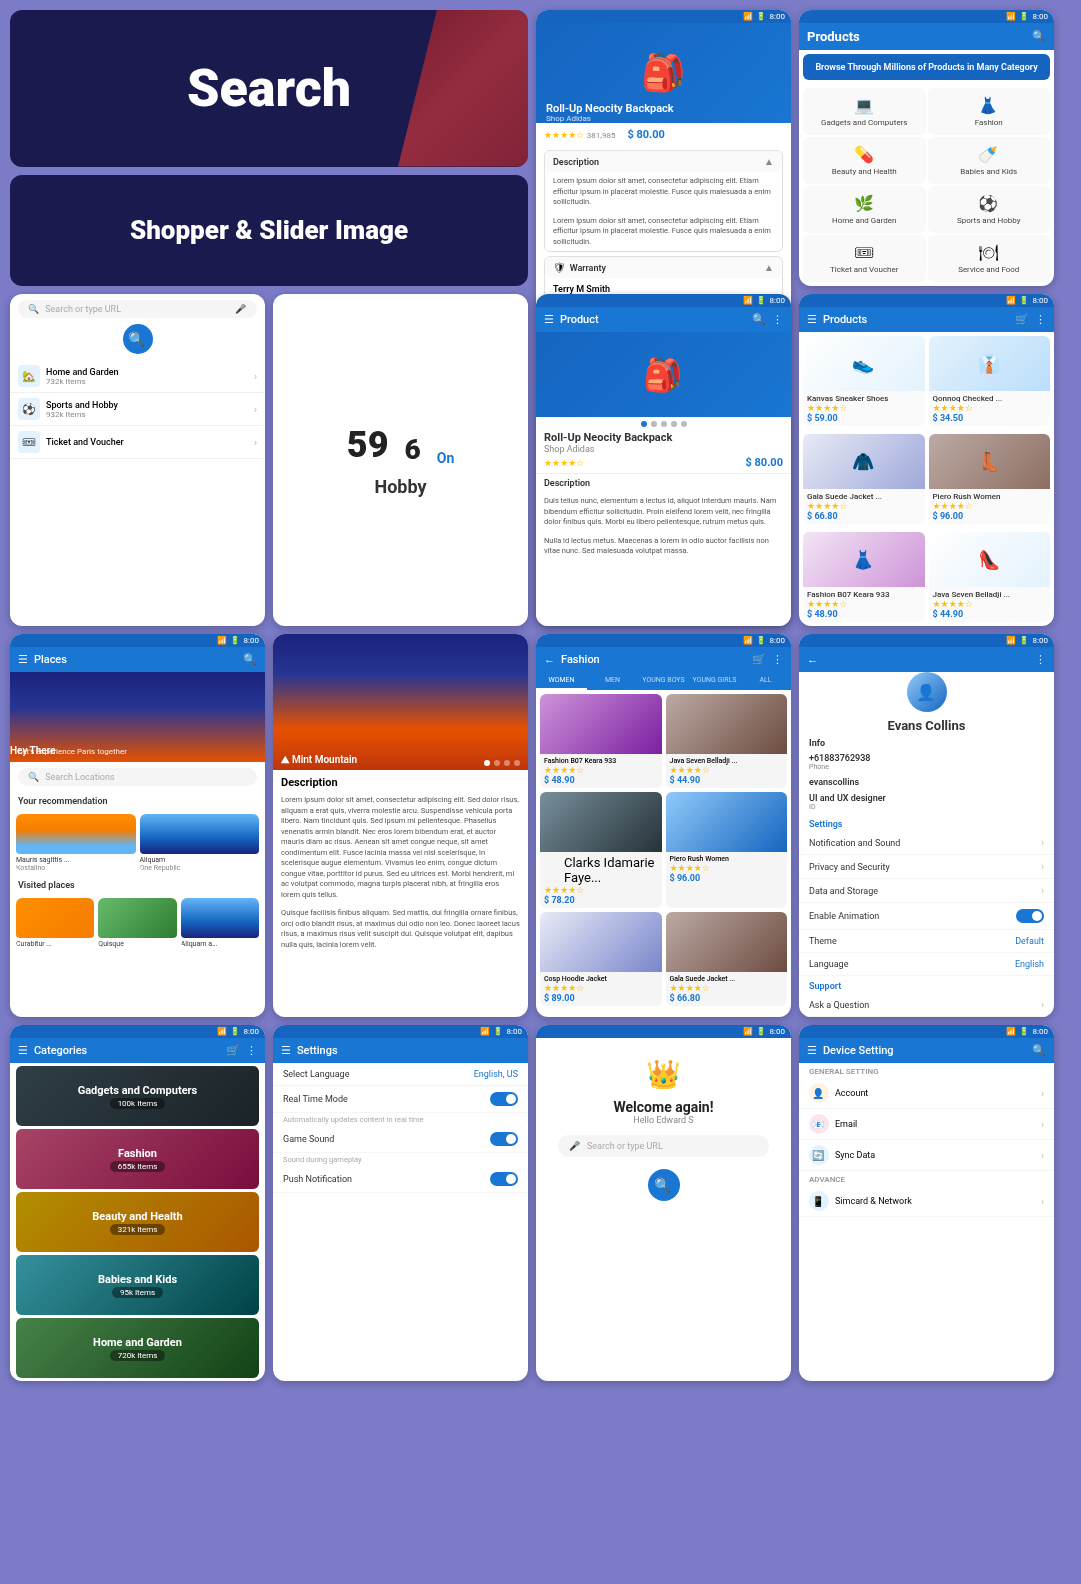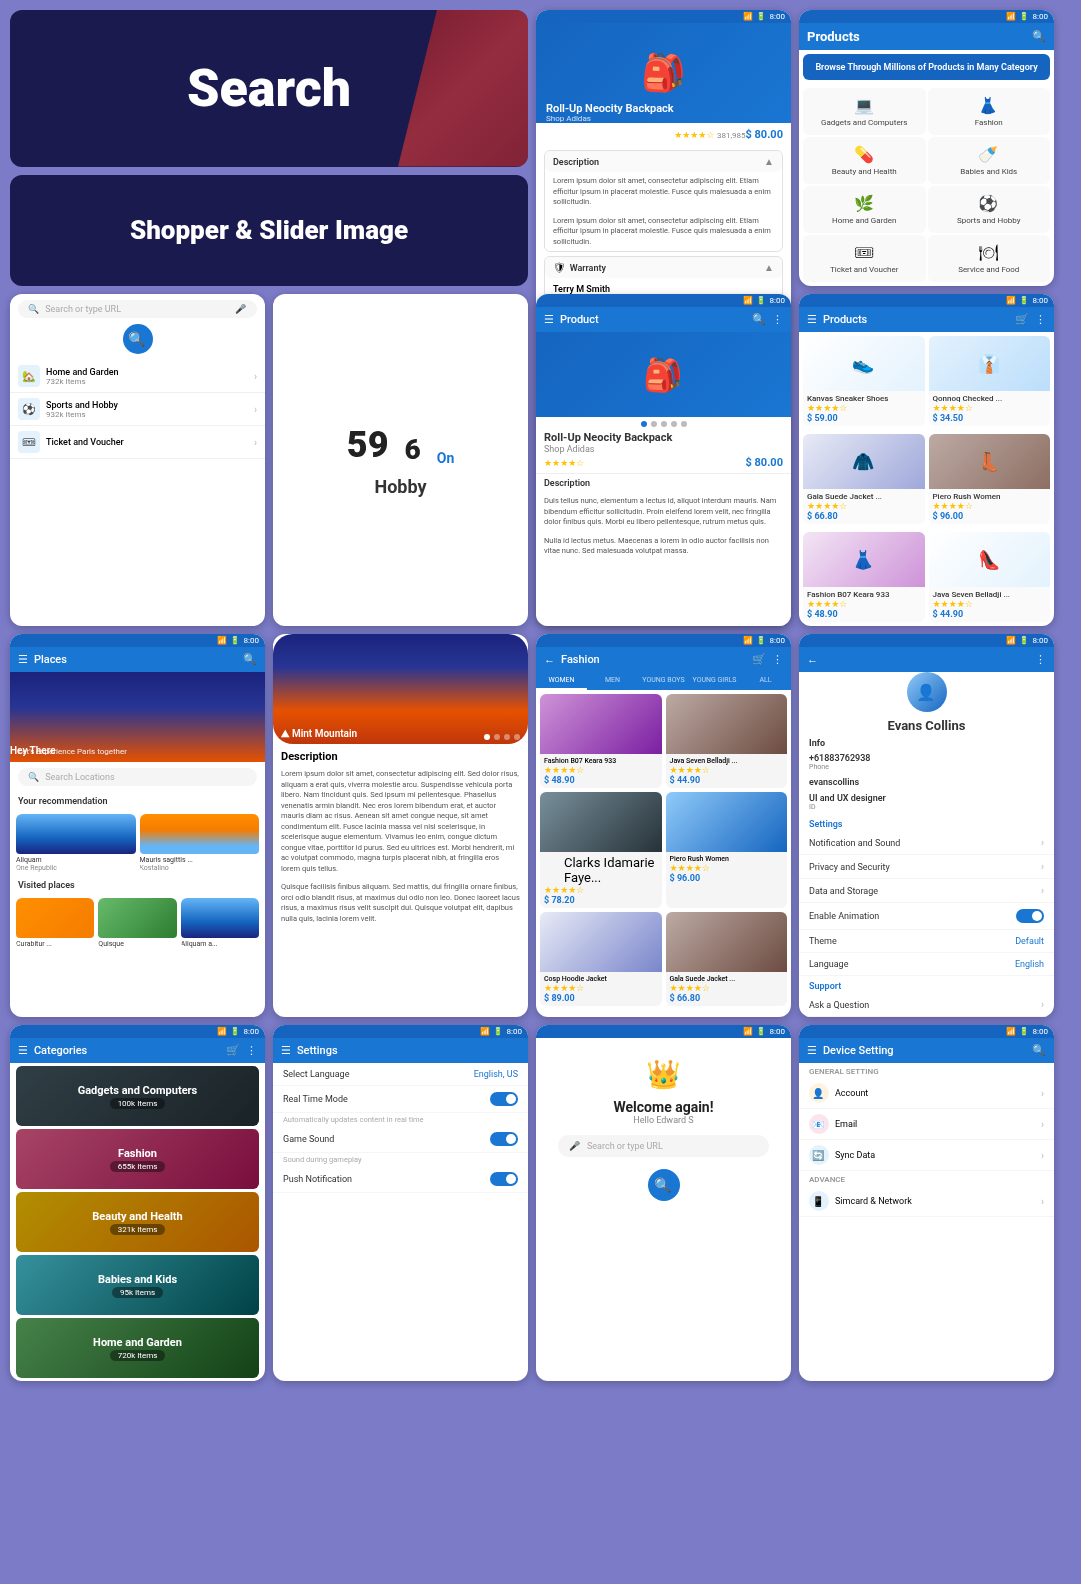--- a/index.html
+++ b/index.html
@@ -498,21 +498,21 @@
         <span>🔋</span>
         <span>8:00</span>
     </div>
 
     <div class="backpack-hero">
       <span style="font-size:36px;">🎒</span>
       <div class="backpack-title">Roll-Up Neocity Backpack</div>
       <div class="backpack-sub">Shop Adidas</div>
     </div>
 
-    <div style="display:flex;align-items:center;justify-content:flex-end;padding:5px 8px;">
+    <div style="display:flex;align-items:center;justify-content:flex-start;padding:5px 8px;gap:12px;">
       <div>
         <span class="stars">★★★★☆</span>
         <span style="font-size:8px;color:#888;">381,985</span>
       </div>
       <span class="price">$ 80.00</span>
     </div>
 
     <div style="border:1px solid #e0e0e0;border-radius:6px;margin:4px 8px;">
       <div style="display:flex;align-items:center;justify-content:space-between;padding:5px 8px;background:#fafafa;border-radius:6px;">
         <span style="font-size:9px;font-weight:600;color:#333;">Description</span>
@@ -786,28 +786,28 @@
     <div class="search-input-row">
       <span>🔍</span>
       <span style="color:#aaa;font-size:9px;">Search Locations</span>
     </div>
 
     <div class="section-header">
       <span>Your recommendation</span>
     </div>
     <div class="rec-row">
       <div class="rec-item">
+        <div class="rec-img sky"></div>
+        <div class="rec-name">Mauris sagittis ...</div>
+        <div style="font-size:7px;color:#888;">Kostalino</div>
+      </div>
+      <div class="rec-item">
         <div class="rec-img mtn"></div>
         <div class="rec-name">Aliquam</div>
         <div style="font-size:7px;color:#888;">One Republic</div>
-      </div>
-      <div class="rec-item">
-        <div class="rec-img sky"></div>
-        <div class="rec-name">Mauris sagittis ...</div>
-        <div style="font-size:7px;color:#888;">Kostalino</div>
       </div>
     </div>
 
     <div class="section-header">
       <span>Visited places</span>
     </div>
     <div class="rec-row">
       <div class="rec-item">
         <div class="rec-img" style="background:linear-gradient(135deg,#ff8f00,#f57c00);"></div>
         <div class="rec-name">Curabitur ...</div>
@@ -818,21 +818,21 @@
       </div>
       <div class="rec-item">
         <div class="rec-img mtn"></div>
         <div class="rec-name">Aliquam a...</div>
       </div>
     </div>
   </div>
 
   <div class="phone-card" style="grid-column:2; grid-row:4;">
 
-    <div style="height:110px;background:linear-gradient(to bottom,#1a237e 0%,#283593 30%,#e65100 70%,#bf360c 100%);position:relative;border-radius:20px;">
+    <div style="height:136px;background:linear-gradient(to bottom,#1a237e 0%,#283593 30%,#e65100 70%,#bf360c 100%);position:relative;">
       <div style="position:absolute;bottom:4px;left:8px;color:#fff;font-size:10px;font-weight:600;">⛰ Mint Mountain</div>
       <div style="position:absolute;bottom:4px;right:8px;display:flex;gap:4px;">
         <div style="width:6px;height:6px;border-radius:50%;background:#fff;"></div>
         <div style="width:6px;height:6px;border-radius:50%;background:rgba(255,255,255,0.4);"></div>
         <div style="width:6px;height:6px;border-radius:50%;background:rgba(255,255,255,0.4);"></div>
         <div style="width:6px;height:6px;border-radius:50%;background:rgba(255,255,255,0.4);"></div>
       </div>
     </div>
 
     <div style="font-size:11px;font-weight:700;padding:6px 8px 2px;">Description</div>

